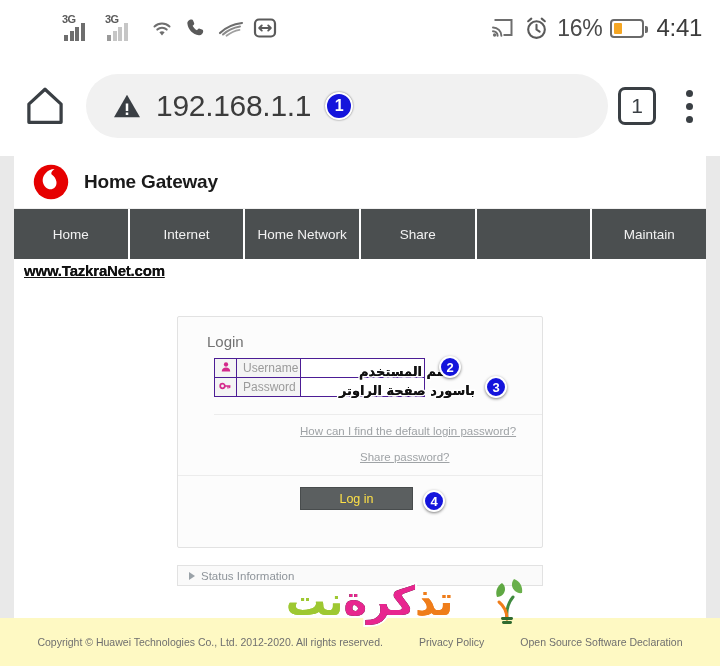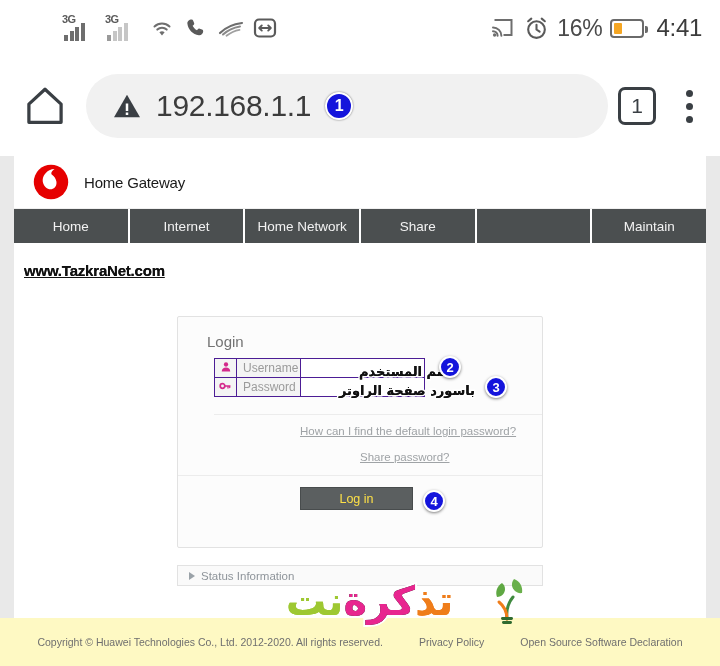--- a/index.html
+++ b/index.html
@@ -100,23 +100,23 @@
     background: #ffffff;
   }
 
   .brandbar {
     height: 53px; background: #ffffff;
     display: flex; align-items: center; gap: 14px;
     padding-left: 18px;
     border-bottom: 1px solid #f0f0f0;
   }
   .vf-logo { width: 38px; height: 38px; flex: none; }
-  .brand-title { font-size: 15px; font-weight: normal; color: #1a1a1a; letter-spacing: -0.2px; }
-
-  .navbar { display: flex; height: 34px; background: #4b4f50; }
+  .brand-title { font-size: 19px; font-weight: bold; color: #1a1a1a; letter-spacing: -0.2px; }
+
+  .navbar { display: flex; height: 50px; background: #4b4f50; }
   .navtab {
     flex: 1; display: flex; align-items: center; justify-content: center;
     color: #f2f2f2; font-size: 13.5px;
     border-right: 2px solid #ffffff;
   }
   .navtab:last-child { border-right: none; }
 
   
   .wm-url {
     position: absolute; left: 10px; top: 106px;

